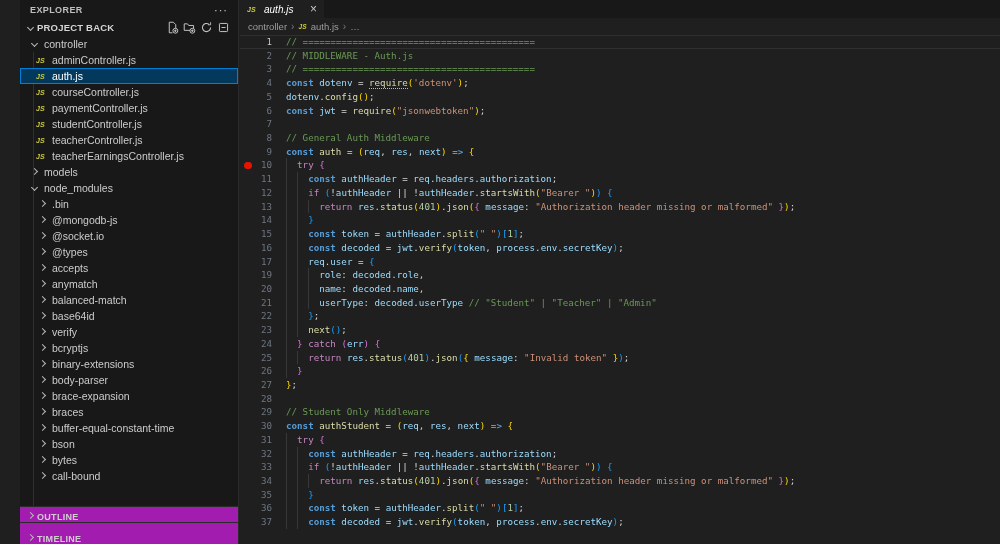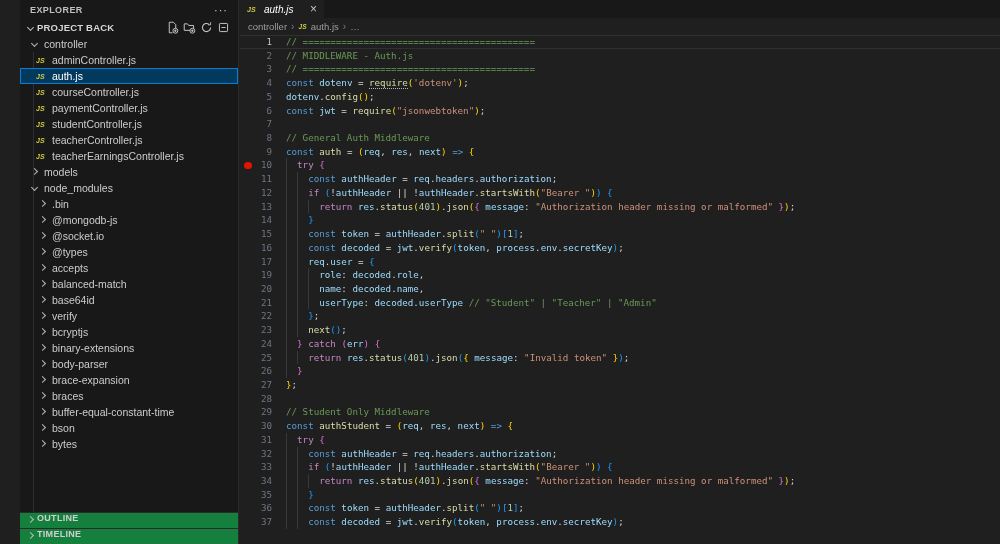--- a/index.html
+++ b/index.html
@@ -27,24 +27,24 @@
   .tree-row.lvl2 { padding-left:16px; }
   .tree-row.selected { background:#04395e; box-shadow:inset 0 0 0 1px #007fd4; color:#ffffff; }
   .chev { width:13px; height:13px; position:relative; flex:0 0 13px; }
   .chev::after { content:""; position:absolute; left:4px; top:3.5px; width:4px; height:4px;
     border-right:1.2px solid #b8b8b8; border-bottom:1.2px solid #b8b8b8; transform:rotate(-45deg); }
   .chev.open::after { transform:rotate(45deg); left:3.5px; }
   .js-badge { width:13px; flex:0 0 13px; font-size:7px; font-weight:700; color:#cbcb41;
     font-style:italic; letter-spacing:.2px; }
   .tree-label { margin-left:3px; }
   #bottom-sections { position:absolute; left:0; bottom:0; width:218px; }
-  .section-row { height:16px; display:flex; align-items:flex-start; padding-left:4px;
-    border-top:1px solid #2b2b2b; background:#15803d; cursor:pointer; }
+  .section-row { height:16px; display:flex; align-items:flex-end; padding-left:4px;
+    border-top:1px solid #2b2b2b; background:#a21caf; cursor:pointer; }
   .section-label { font-size:9px; font-weight:700; letter-spacing:.3px; color:#cfcfcf; }
-  #section-timeline { height:16px; }
+  #section-timeline { height:22px; }
 
   
   #editor { position:absolute; left:220px; top:0; width:780px; height:544px; background:#1f1f1f; }
   #tabbar { height:18px; background:#181818; display:flex; }
   #tab-active { width:84px; background:#1f1f1f; display:flex; align-items:center;
     padding:0 7px; gap:4px; cursor:pointer; }
   #tab-label { font-size:10px; font-style:italic; color:#ffffff; flex:1; }
   #tab-close { color:#c5c5c5; font-size:12px; line-height:10px; cursor:pointer; }
   #breadcrumb { height:16px; display:flex; align-items:center; padding-left:8px; gap:4px;
     font-size:9.5px; color:#9d9d9d; background:#1f1f1f; }
@@ -58,21 +58,21 @@
     padding-right:14px; color:#6e7681; font-family:"DejaVu Sans Mono", monospace;
     font-size:9.2px; line-height:13.72px; }
   .code-row.current .gutter { color:#c6c6c6; }
   .bp-dot { position:absolute; left:4px; top:3.2px; width:7.5px; height:7.5px;
     border-radius:50%; background:#e51400; }
   pre.codeline { flex:1; position:relative; font-family:"DejaVu Sans Mono", monospace;
     font-size:9.2px; line-height:13.72px; white-space:pre; color:#d4d4d4; }
   .iguide { position:absolute; top:0; width:1px; height:13.72px; background:#383838; }
 
   .tk-cmt { color:#6a9955; }
-  .tk-kw  { color:#569cd6; }
+  .tk-kw  { color:#569cd6;font-weight:bold; }
   .tk-ctrl{ color:#c586c0; }
   .tk-var { color:#9cdcfe; }
   .tk-fn  { color:#dcdcaa; }
   .tk-fnu { color:#dcdcaa; border-bottom:1px dotted #bdbdbd; }
   .tk-str { color:#ce9178; }
   .tk-num { color:#b5cea8; }
   .tk-op  { color:#d4d4d4; }
   .tk-p1  { color:#ffd700; }
   .tk-p2  { color:#da70d6; }
   .tk-p3  { color:#179fff; }
@@ -169,20 +169,24 @@
         <div class="tree-row lvl2">
           <span class="chev"></span>
           <span class="tree-label">@types</span>
         </div>
         <div class="tree-row lvl2">
           <span class="chev"></span>
           <span class="tree-label">accepts</span>
         </div>
         <div class="tree-row lvl2">
           <span class="chev"></span>
+          <span class="tree-label">anymatch</span>
+        </div>
+        <div class="tree-row lvl2">
+          <span class="chev"></span>
           <span class="tree-label">balanced-match</span>
         </div>
         <div class="tree-row lvl2">
           <span class="chev"></span>
           <span class="tree-label">base64id</span>
         </div>
         <div class="tree-row lvl2">
           <span class="chev"></span>
           <span class="tree-label">verify</span>
         </div>
@@ -210,20 +214,24 @@
           <span class="chev"></span>
           <span class="tree-label">buffer-equal-constant-time</span>
         </div>
         <div class="tree-row lvl2">
           <span class="chev"></span>
           <span class="tree-label">bson</span>
         </div>
         <div class="tree-row lvl2">
           <span class="chev"></span>
           <span class="tree-label">bytes</span>
+        </div>
+        <div class="tree-row lvl2">
+          <span class="chev"></span>
+          <span class="tree-label">call-bound</span>
         </div>
       </div>
     <div id="bottom-sections">
       <div class="section-row" id="section-outline">
         <span class="chev"></span>
         <span class="section-label">OUTLINE</span>
       </div>
       <div class="section-row" id="section-timeline">
         <span class="chev"></span>
         <span class="section-label">TIMELINE</span>

